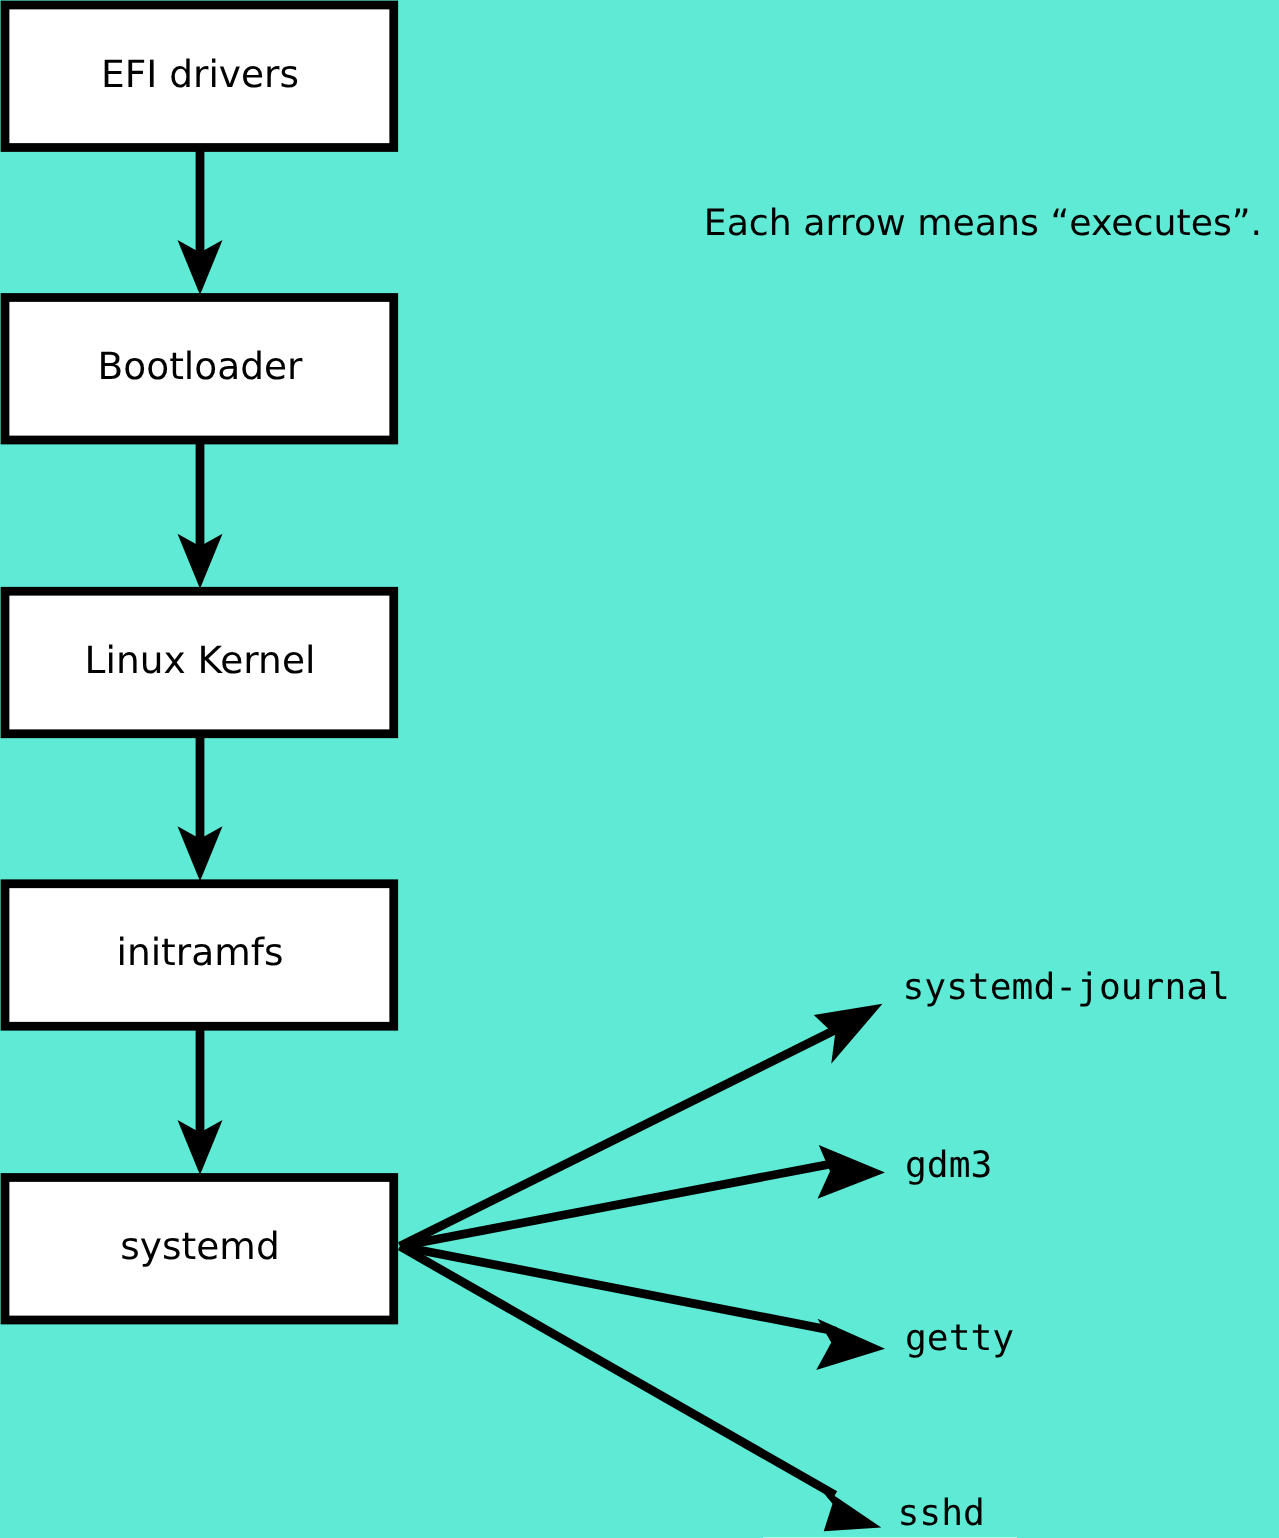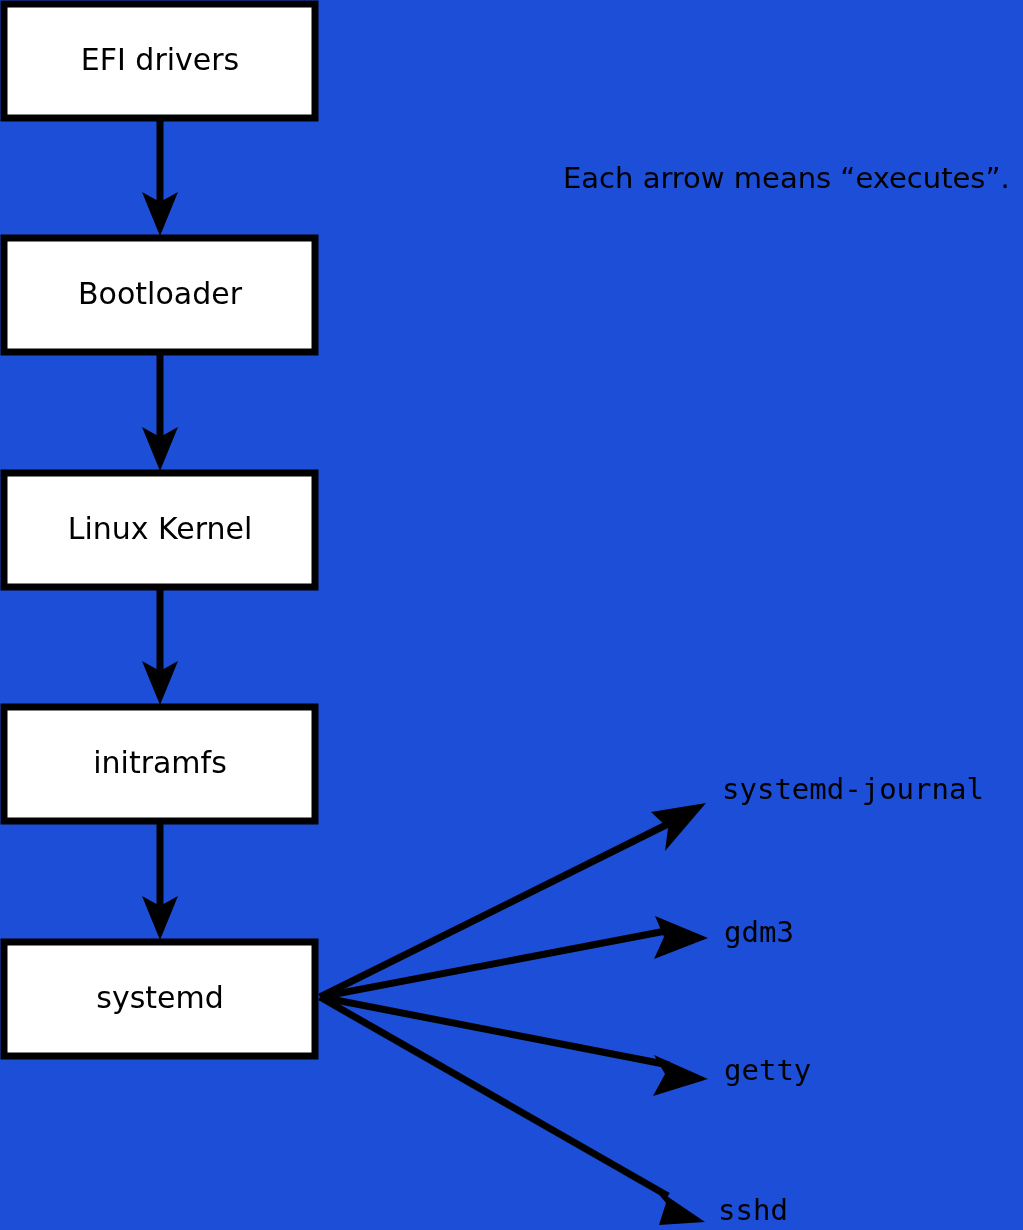--- a/index.html
+++ b/index.html
@@ -7,21 +7,21 @@
     padding: 0;
     background: #ffffff;
   }
   body {
     font-family: "DejaVu Sans", sans-serif;
   }
   #canvas {
     position: relative;
     width: 1023px;
     height: 1230px;
-    background: #1d4ed8;
+    background: #5eead4;
     overflow: hidden;
   }
   #diagram-svg {
     position: absolute;
     left: 0;
     top: 0;
     width: 1023px;
     height: 1230px;
   }
   .node-box-label {

